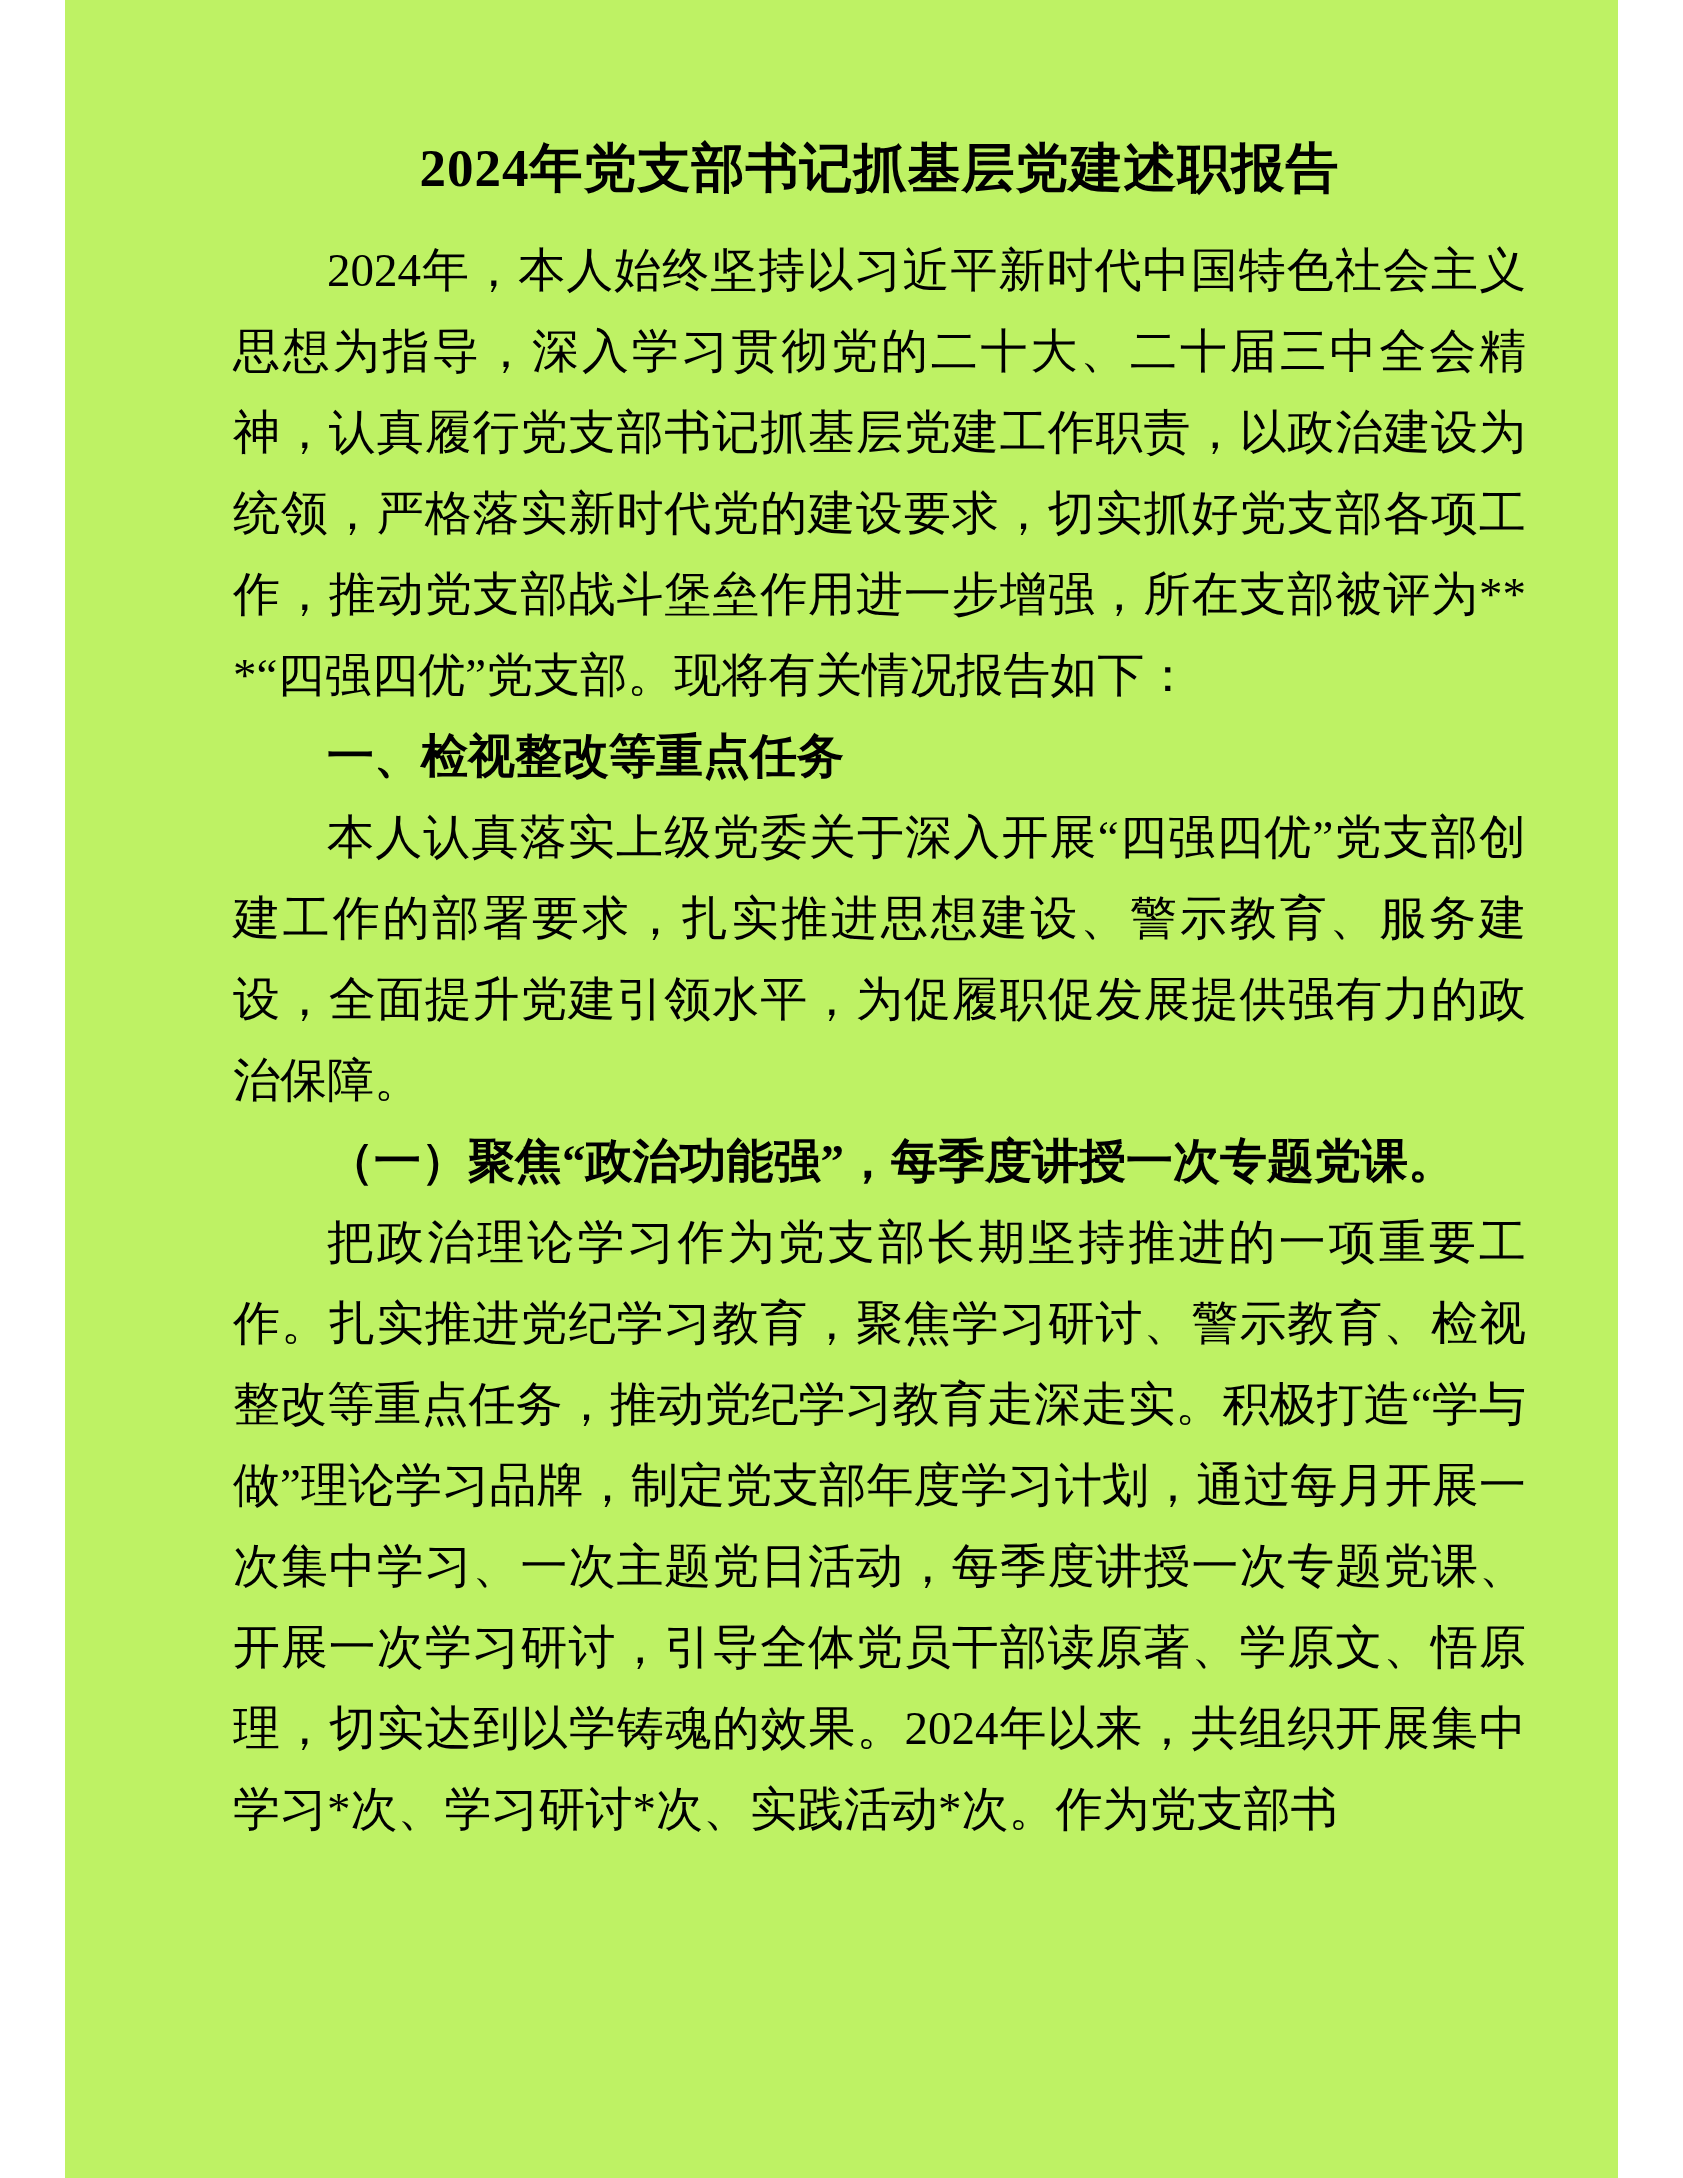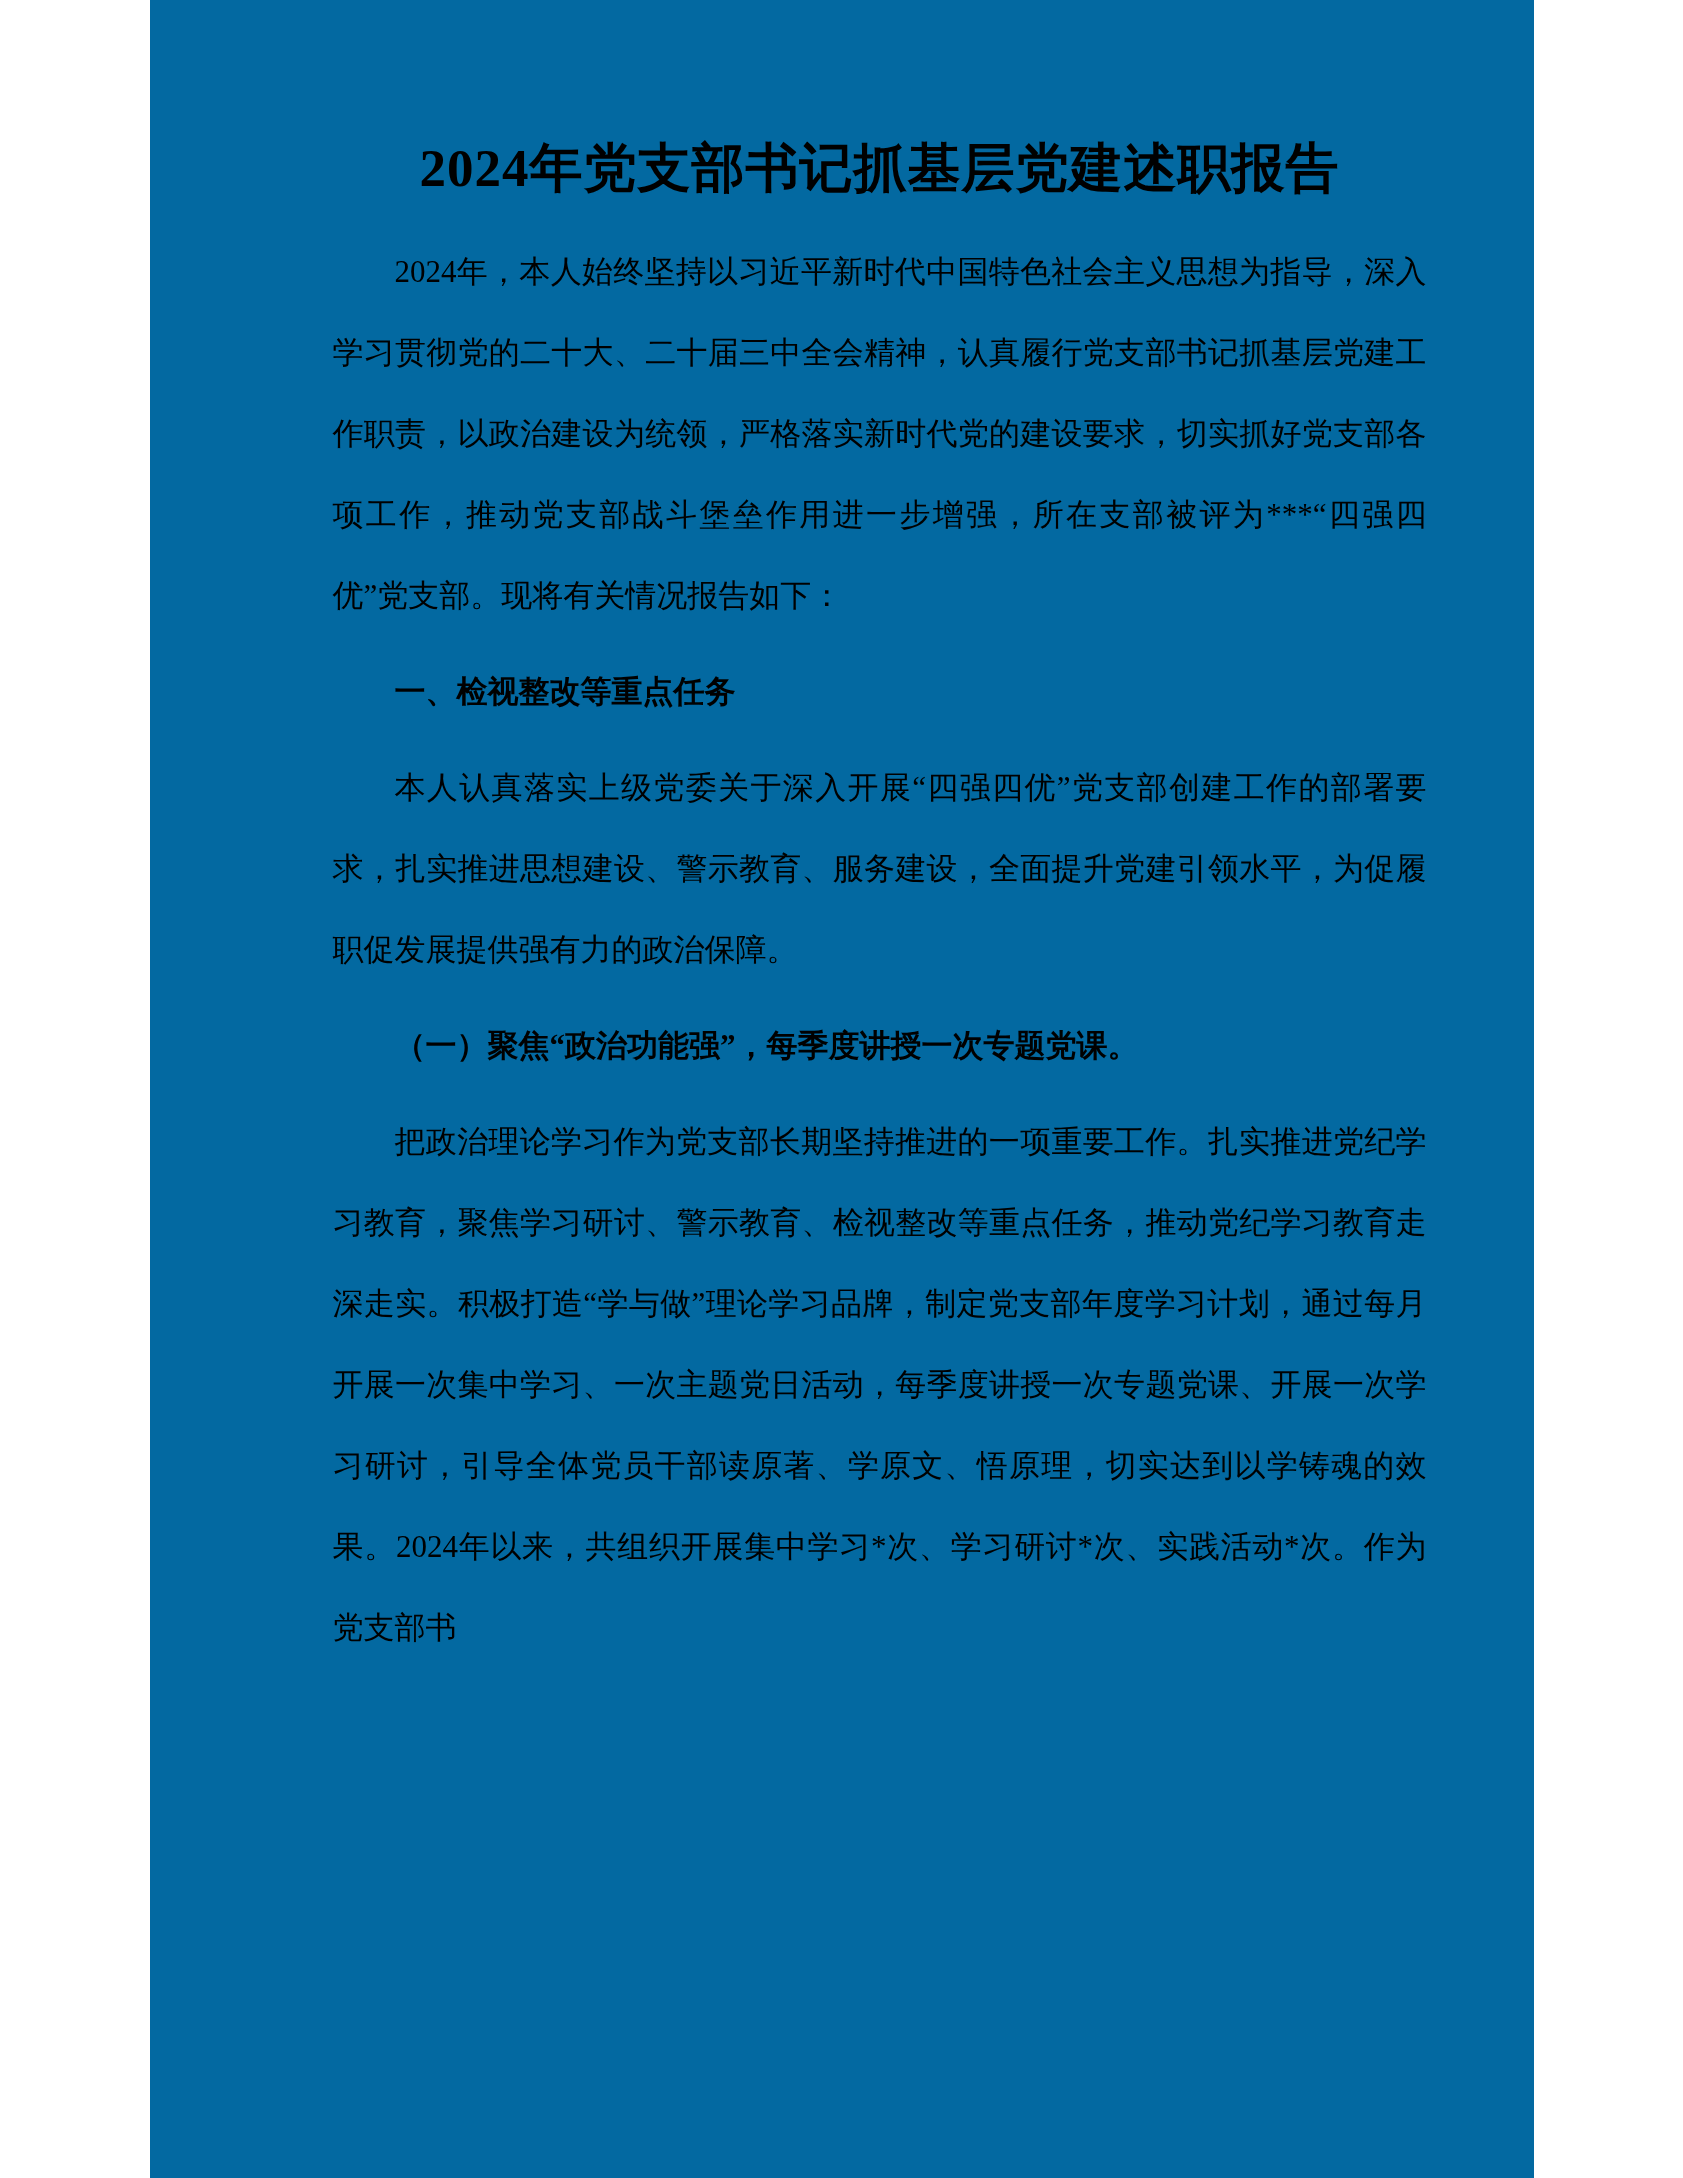--- a/index.html
+++ b/index.html
@@ -2,42 +2,42 @@
 <html><head>
 <meta charset="utf-8">
 <style>
   html, body {
     margin: 0;
     padding: 0;
     background: #ffffff;
   }
   .page {
     position: relative;
-    width: 1384px;
+    width: 1553px;
     height: 2178px;
     margin: 0 auto;
-    background: #0369a1;
+    background: #bef264;
     color: #000000;
     box-sizing: border-box;
     padding: 121px 92px 0 168px;
     overflow: hidden;
     font-family: "Liberation Serif", "DejaVu Serif", serif;
   }
   .doc-title {
     margin: 0 0 14px 0;
     font-size: 53px;
     font-weight: 700;
     text-align: center;
     line-height: 95px;
     letter-spacing: 1px;
     white-space: nowrap;
   }
   .para {
-    margin: 15px;
-    font-size: 31px;
+    margin: 0;
+    font-size: 47px;
     line-height: 81px;
     text-align: justify;
     text-justify: inter-ideograph;
     text-indent: 2em;
     word-break: break-all;
   }
   .para.bold {
     font-weight: 700;
   }
 </style>

